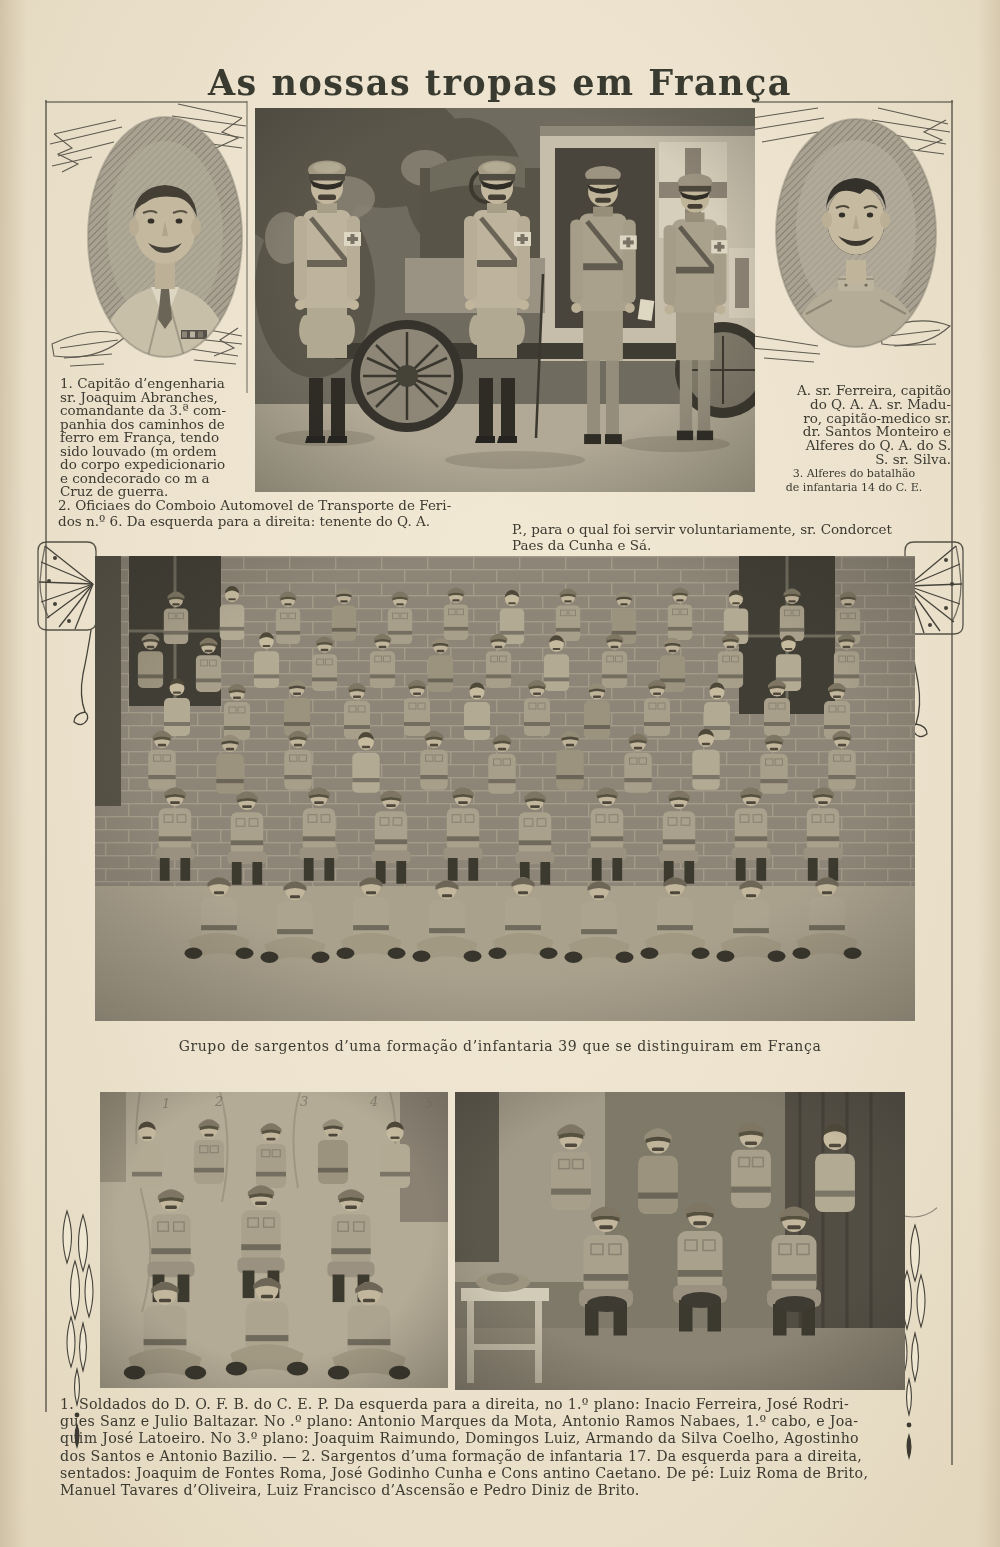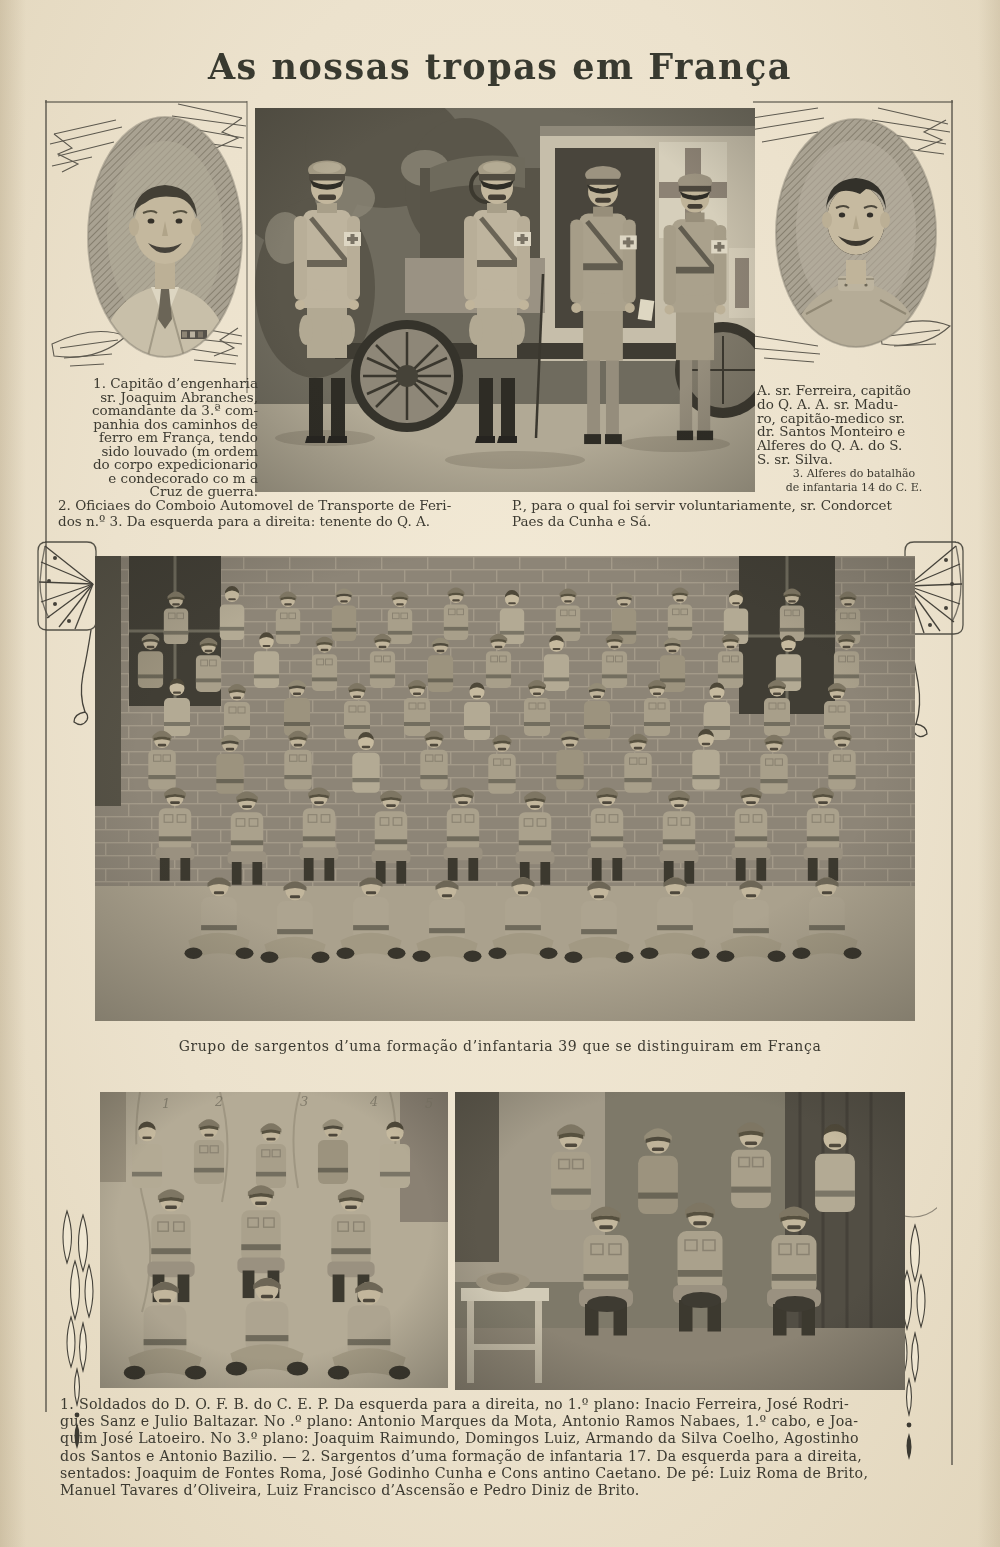--- a/index.html
+++ b/index.html
@@ -3,21 +3,21 @@
 <meta charset="utf-8">
 <style>
   html,body{margin:0;padding:0;background:#d8cdb4;}
   .page{position:relative;width:1000px;height:1547px;overflow:hidden;
     font-family:"DejaVu Serif","Liberation Serif",serif;color:#3c3a31;
     background:radial-gradient(ellipse at 50% 42%, #f2e9d5 0%, #ece2cd 55%, #e2d6bc 100%);}
   .page::before{content:"";position:absolute;left:0;top:0;bottom:0;width:26px;
     background:linear-gradient(90deg,rgba(160,142,108,.30),rgba(160,142,108,0));pointer-events:none;}
   .page::after{content:"";position:absolute;right:0;top:0;bottom:0;width:22px;
     background:linear-gradient(270deg,rgba(160,142,108,.22),rgba(160,142,108,0));pointer-events:none;}
-  .title{position:absolute;left:0;right:0;top:46px;margin:0;text-align:center;
+  .title{position:absolute;left:0;right:0;top:46px;margin:16px;text-align:center;
     font-size:35px;font-weight:bold;letter-spacing:1.5px;color:#393a30;}
   .rule{position:absolute;background:#5a564b;}
   .rule-left{left:45px;top:100px;width:2px;height:1312px;opacity:.7;}
   .rule-right{left:951px;top:100px;width:2px;height:1365px;opacity:.7;}
   .rule-h{position:absolute;top:101px;height:2px;background:#5a564b;opacity:.6;}
   .rule-top-left{left:45px;width:202px;}
   .rule-top-right{left:753px;width:200px;}
   .rule-mid{left:246px;top:101px;width:2px;height:292px;opacity:.45;}
   figure{margin:0;position:absolute;}
   figure svg{display:block;width:100%;height:100%;}
@@ -29,25 +29,25 @@
   .photo-br{left:455px;top:1092px;width:450px;height:298px;}
   .orn{position:absolute;}
   .orn svg{display:block;width:100%;height:100%;}
   .fan-left{left:33px;top:536px;width:75px;height:200px;}
   .fan-right{left:893px;top:536px;width:75px;height:215px;transform:scaleX(-1);}
   .garland-left{left:55px;top:1205px;width:46px;height:245px;}
   .garland-right{left:885px;top:1175px;width:52px;height:285px;}
   .sketch-left{left:46px;top:96px;width:205px;height:300px;}
   .sketch-right{left:748px;top:92px;width:208px;height:300px;}
   .cap{position:absolute;white-space:pre-line;margin:0;color:#3c3a31;}
-  .cap-left{left:60px;top:377px;width:198px;font-size:13.5px;line-height:13.5px;text-align:right;}
+  .cap-left{left:60px;top:377px;width:198px;font-size:13.5px;line-height:13.5px;text-align:left;}
   .cap-officers{left:58px;top:498px;width:456px;font-size:13.5px;line-height:15.6px;text-align:left;}
-  .cap-right{left:757px;top:384px;width:194px;font-size:13.5px;line-height:13.8px;text-align:left;}
+  .cap-right{left:757px;top:384px;width:194px;font-size:13.5px;line-height:13.8px;text-align:right;}
   .cap-alferes{left:757px;top:467px;width:194px;font-size:11px;line-height:13.8px;text-align:center;}
-  .cap-condorcet{left:512px;top:498px;width:440px;font-size:13.5px;line-height:15.6px;text-align:left;}
+  .cap-condorcet{left:512px;top:522px;width:440px;font-size:13.5px;line-height:15.6px;text-align:left;}
   .cap-group{left:0;right:0;top:1038px;font-size:14px;letter-spacing:.6px;text-align:center;}
   .cap-bottom{left:60px;top:1396px;width:880px;font-size:14.2px;line-height:17.2px;letter-spacing:.3px;}
   .photo-num{position:absolute;font-size:13px;font-style:italic;color:#716c5d;opacity:.75;}
 </style>
 </head>
 <body>
 
 <svg width="0" height="0" style="position:absolute" aria-hidden="true">
 <defs>
 <pattern id="hatch" width="5" height="5" patternUnits="userSpaceOnUse" patternTransform="rotate(45)">
@@ -415,21 +415,21 @@
   <p class="cap cap-left">1. Capitão d’engenharia
 sr. Joaquim Abranches,
 comandante da 3.ª com-
 panhia dos caminhos de
 ferro em França, tendo
 sido louvado (m ordem
 do corpo expedicionario
 e condecorado co m a
 Cruz de guerra.</p>
   <p class="cap cap-officers">2. Oficiaes do Comboio Automovel de Transporte de Feri-
-dos n.º 3. Da esquerda para a direita:  tenente  do Q. A.</p>
+dos n.º 6. Da esquerda para a direita:  tenente  do Q. A.</p>
   <p class="cap cap-right">A. sr. Ferreira, capitão
 do Q. A. A. sr. Madu-
 ro, capitão-medico sr.
 dr. Santos Monteiro e
 Alferes do Q. A. do S.
 S. sr. Silva.</p>
   <p class="cap cap-alferes">3. Alferes do batalhão
 de infantaria 14 do C. E.</p>
   <p class="cap cap-condorcet">P., para o qual foi servir voluntariamente, sr. Condorcet
 Paes da Cunha e Sá.</p>

